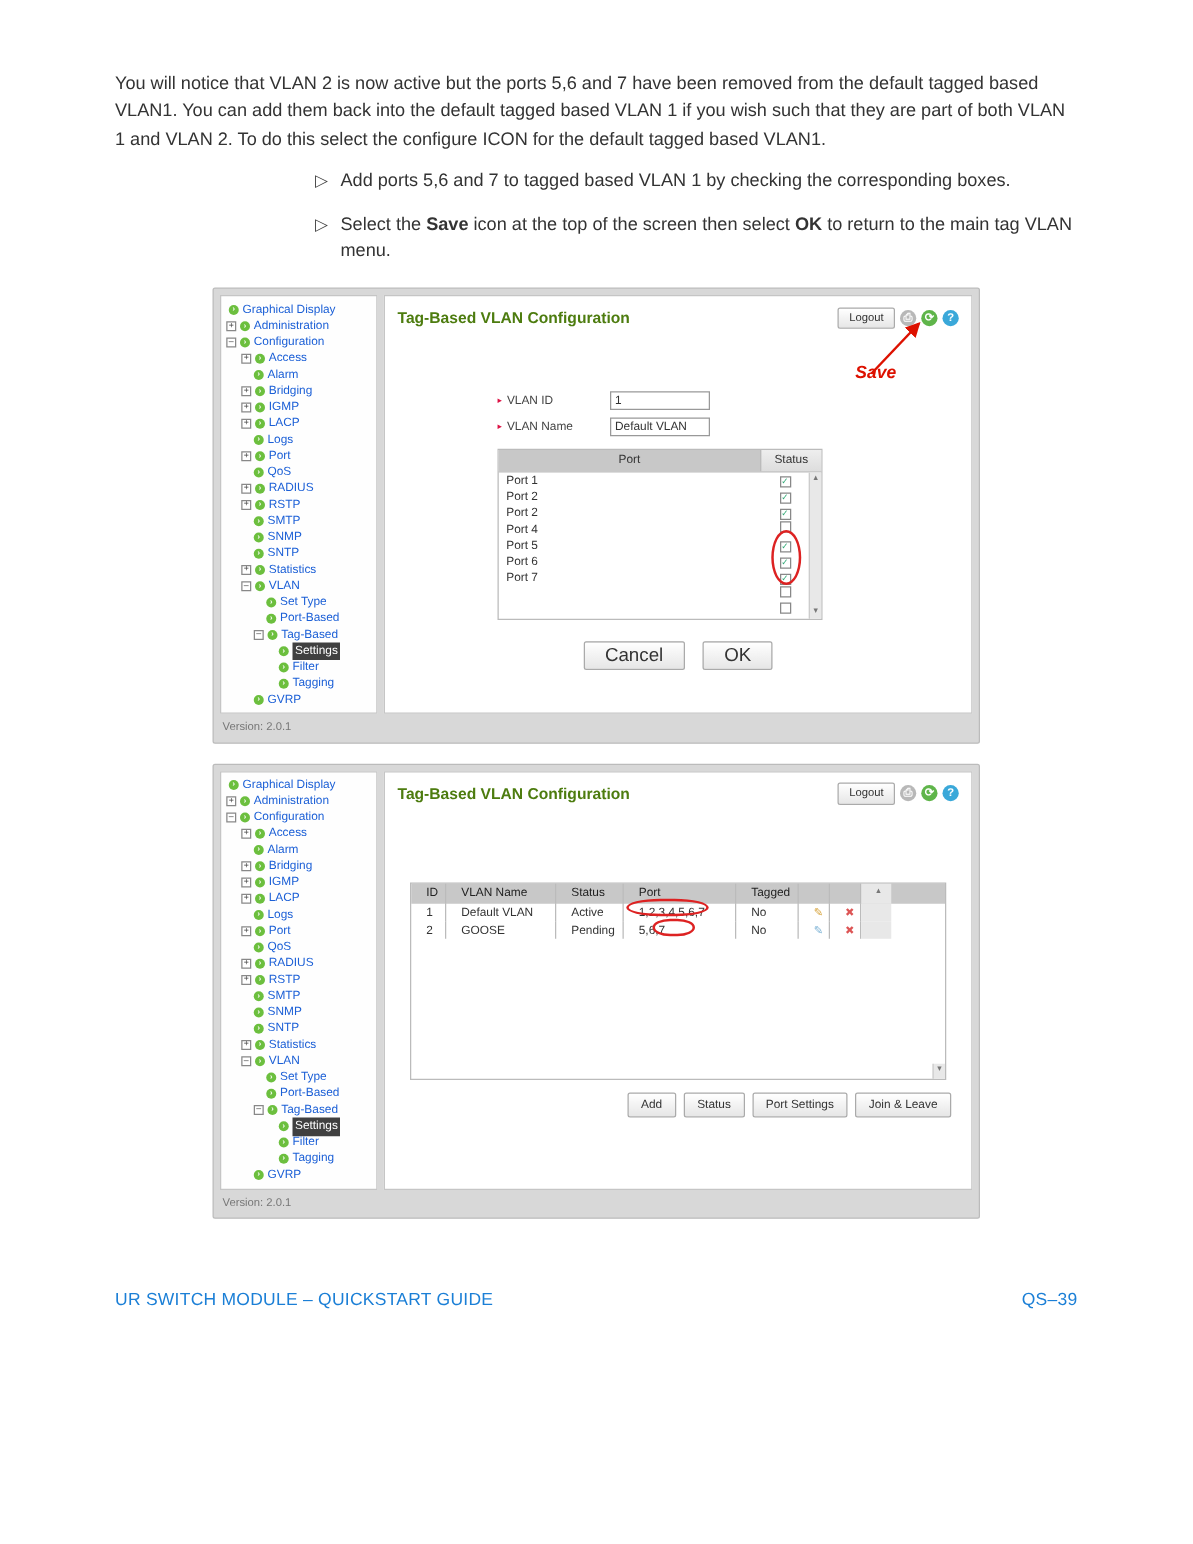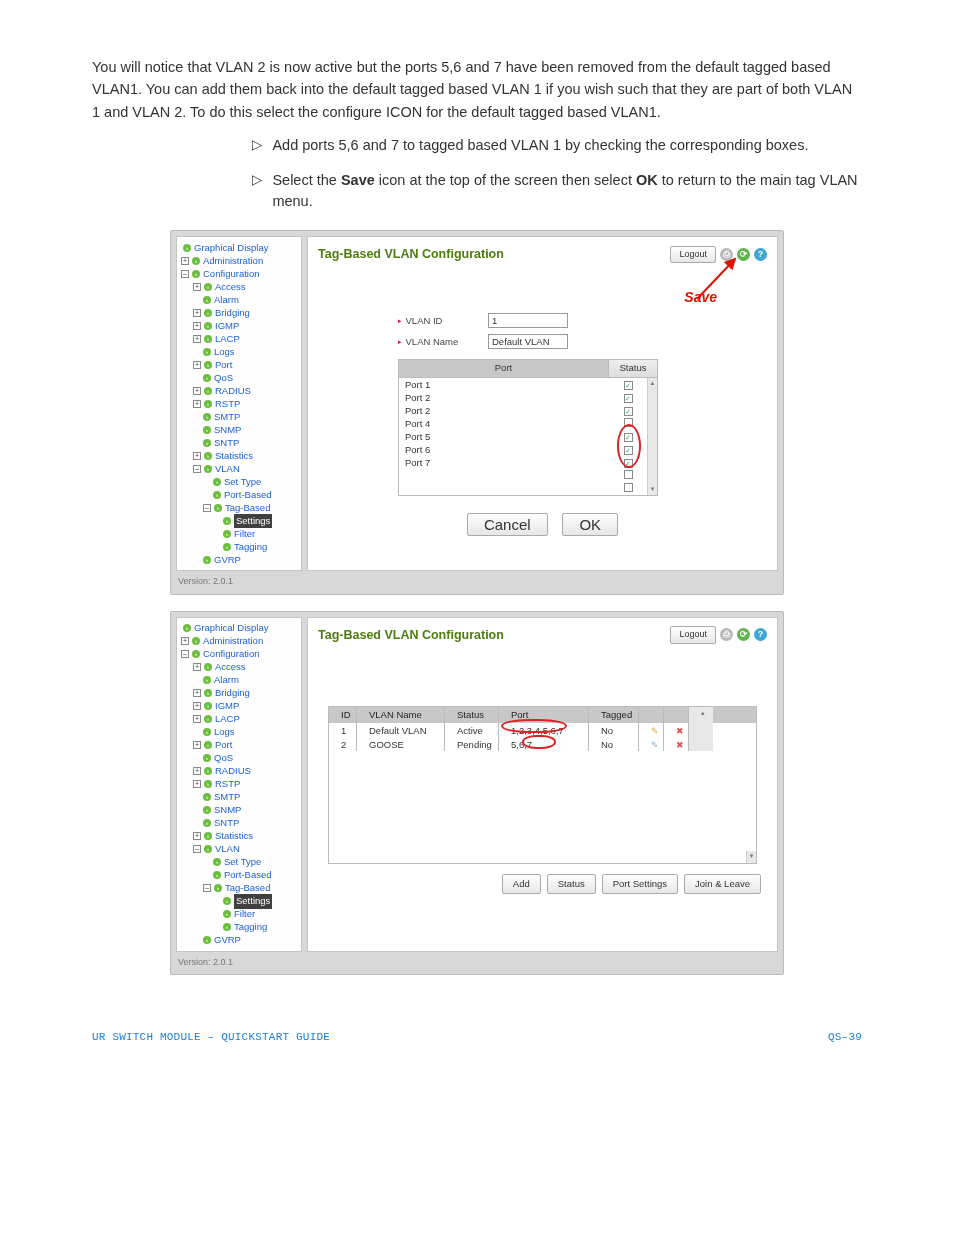--- a/index.html
+++ b/index.html
@@ -88,21 +88,21 @@
   .vg-head > div, .vg-row > div { padding:1px 12px; border-right:1px solid #bbb;}
   .vg-head > div:last-child, .vg-row > div:last-child{border-right:none;}
   .col-id{width:28px;} .col-name{width:88px;} .col-status{width:54px;} .col-port{width:90px;} .col-tag{width:50px;} .col-edit{width:18px;text-align:center;} .col-del{width:18px;text-align:center;} .col-sc{width:10px;background:#e8e8e8;text-align:center;font-size:7px;color:#777;}
   .vg-body { height: 140px; position:relative;}
   .vg-row { display:flex; font-size:9.5px; height:14px;}
   .pencil{color:#d8a642;font-size:9px;} .pencil.b{color:#7fb4d6;}
   .delx{color:#d55; font-size:9px;}
   .red-oval{position:absolute; border:2px solid #d22; border-radius:50%/60%; }
   .btn-row2 { display:flex; justify-content:flex-end; gap:6px; margin:10px 6px 0 0;}
   .ui-btn2 { font-size:9.5px; border:1px solid #aaa; background:linear-gradient(#fff,#e6e6e6); padding:2px 10px; border-radius:2px; color:#333;}
-  .footer { display:flex; justify-content:space-between; font-size:11px; margin-top: 54px; letter-spacing:.2px;font-family:Liberation Mono, monospace;}
+  .footer { display:flex; justify-content:space-between; font-size:14px; margin-top: 54px; letter-spacing:.2px;}
   .footer .l { color:#1b7fd6;} .footer .r { color:#1b7fd6;}
 </style>
 </head>
 <body>
 
 <div class="page">
 
   <p class="para">You will notice that VLAN 2 is now active but the ports 5,6 and 7 have been removed from the default tagged based VLAN1. You can add them back into the default tagged based VLAN 1 if you wish such that they are part of both VLAN 1 and VLAN 2. To do this select the configure ICON for the default tagged based VLAN1.</p>
 
   <div class="bullet-block">

